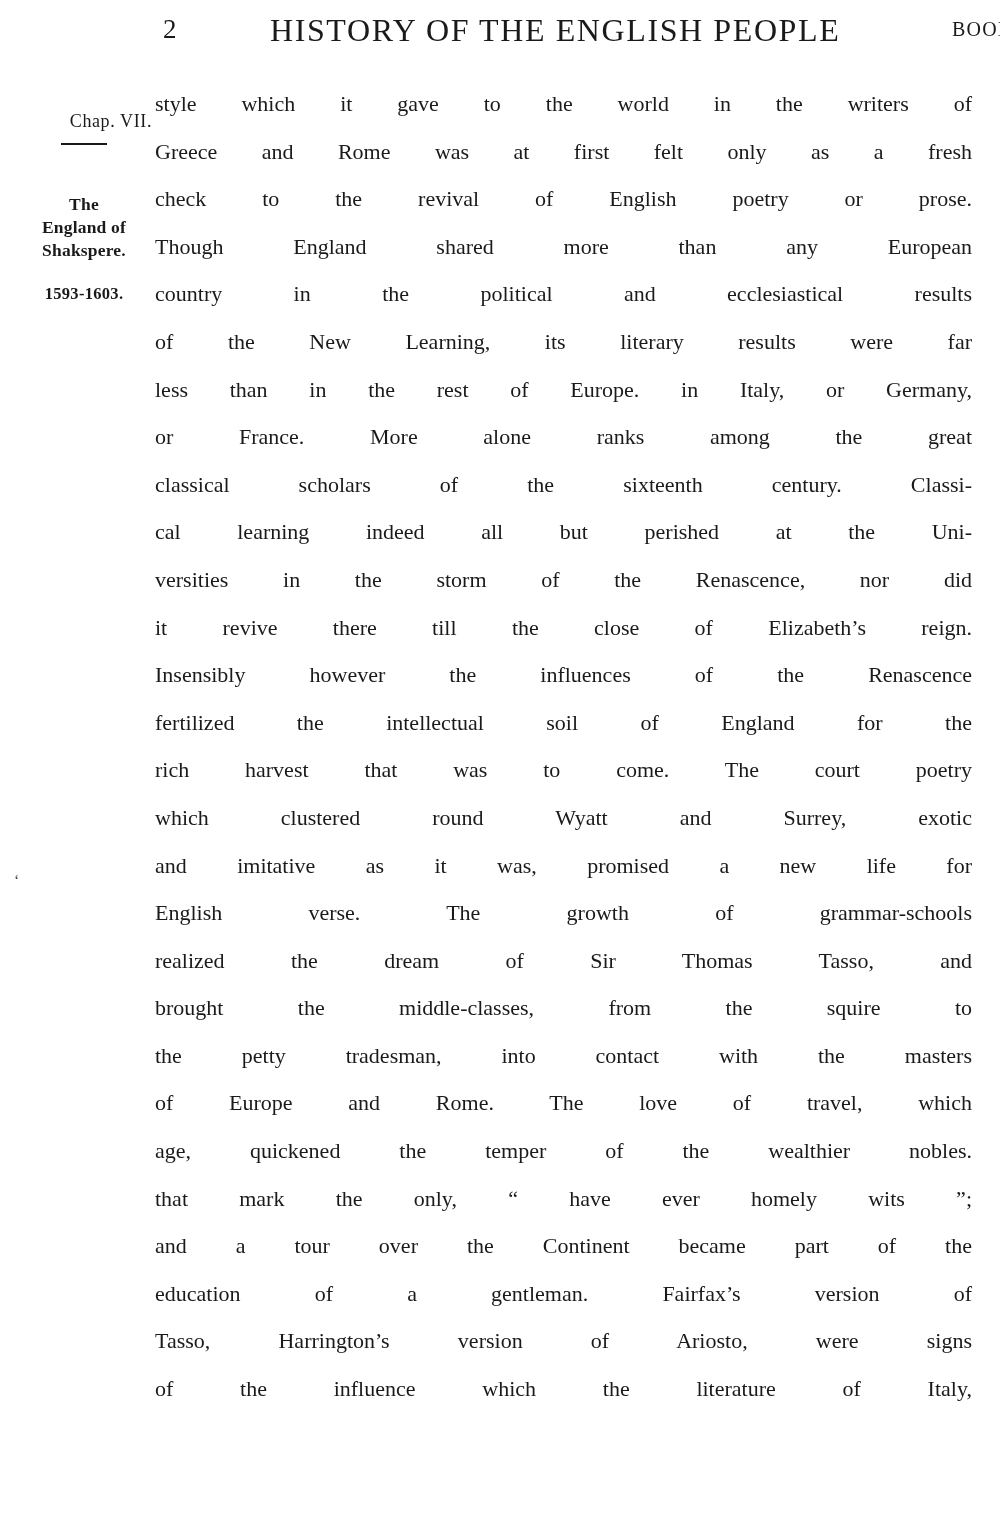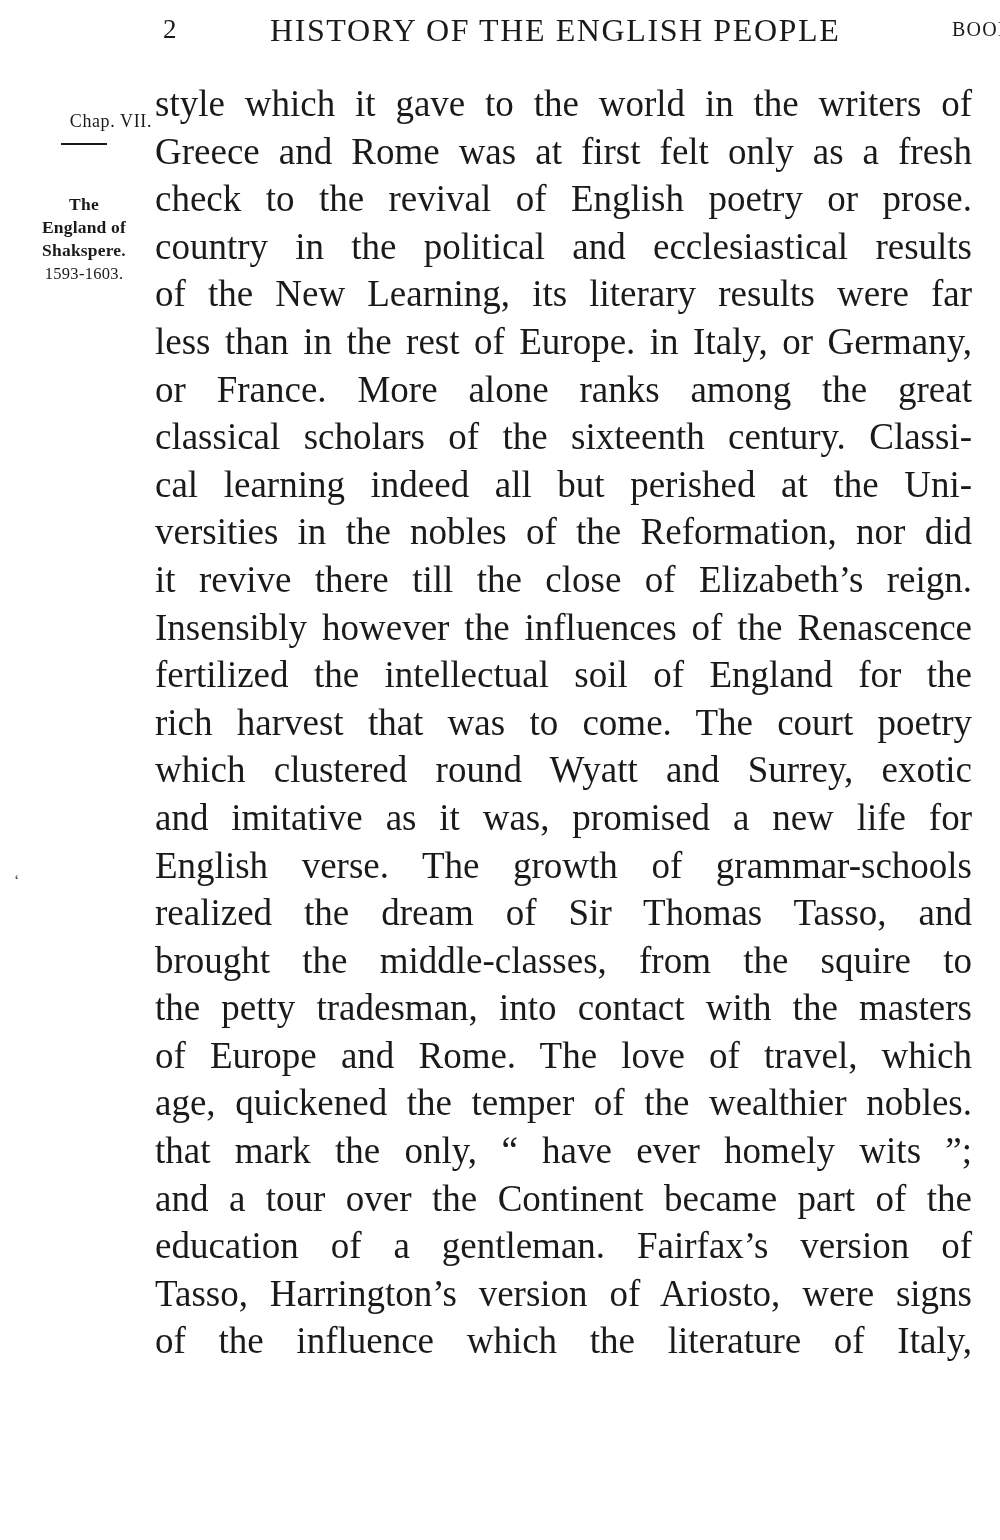--- a/index.html
+++ b/index.html
@@ -79,35 +79,36 @@
     margin: 9px auto 6px auto;
   }
   .side-title {
     font-weight: bold;
     font-size: 17.5px;
     line-height: 1.32;
     letter-spacing: 0.2px;
     margin-top: 48px;
   }
   .side-dates {
-    font-weight: normal;
+    margin-top: 20px;
+    font-weight: bold;
     font-size: 16.5px;
     letter-spacing: 0.3px;
   }
 
   
   .body-col {
     position: absolute;
     left: 155px;
     top: 80px;
     width: 817px;
   }
   .body-col p {
     margin: 0;
-    font-size: 37px;
+    font-size: 22px;
     line-height: 47.6px;
     text-align: justify;
     text-align-last: justify;
     word-spacing: 1px;
     -webkit-hyphens: none;
     hyphens: none;
   }
   .stray-mark {
     position: absolute;
     left: 14px;
@@ -137,27 +138,28 @@
     </div>
     <div class="side-dates">1593-1603.</div>
   </div>
 
   <div class="stray-mark">‘</div>
 
   <div class="body-col">
     <p>style which it gave to the world in the writers of</p>
     <p>Greece and Rome was at first felt only as a fresh</p>
     <p>check to the revival of English poetry or prose.</p>
+    <p>Though England shared more than any European</p>
     <p>country in the political and ecclesiastical results</p>
     <p>of the New Learning, its literary results were far</p>
     <p>less than in the rest of Europe. in Italy, or Germany,</p>
     <p>or France.   More alone ranks among the great</p>
     <p>classical scholars of the sixteenth century.   Classi-</p>
     <p>cal learning indeed all but perished at the Uni-</p>
-    <p>versities in the nobles of the Reformation, nor did</p>
+    <p>versities in the storm of the Renascence, nor did</p>
     <p>it revive there till the close of Elizabeth’s reign.</p>
     <p>Insensibly however the influences of the Renascence</p>
     <p>fertilized the intellectual soil of England for the</p>
     <p>rich harvest that was to come.   The court poetry</p>
     <p>which clustered round Wyatt and Surrey, exotic</p>
     <p>and imitative as it was, promised a new life for</p>
     <p>English verse.   The growth of grammar-schools</p>
     <p>realized the dream of Sir Thomas Tasso, and</p>
     <p>brought the middle-classes, from the squire to</p>
     <p>the petty tradesman, into contact with the masters</p>

